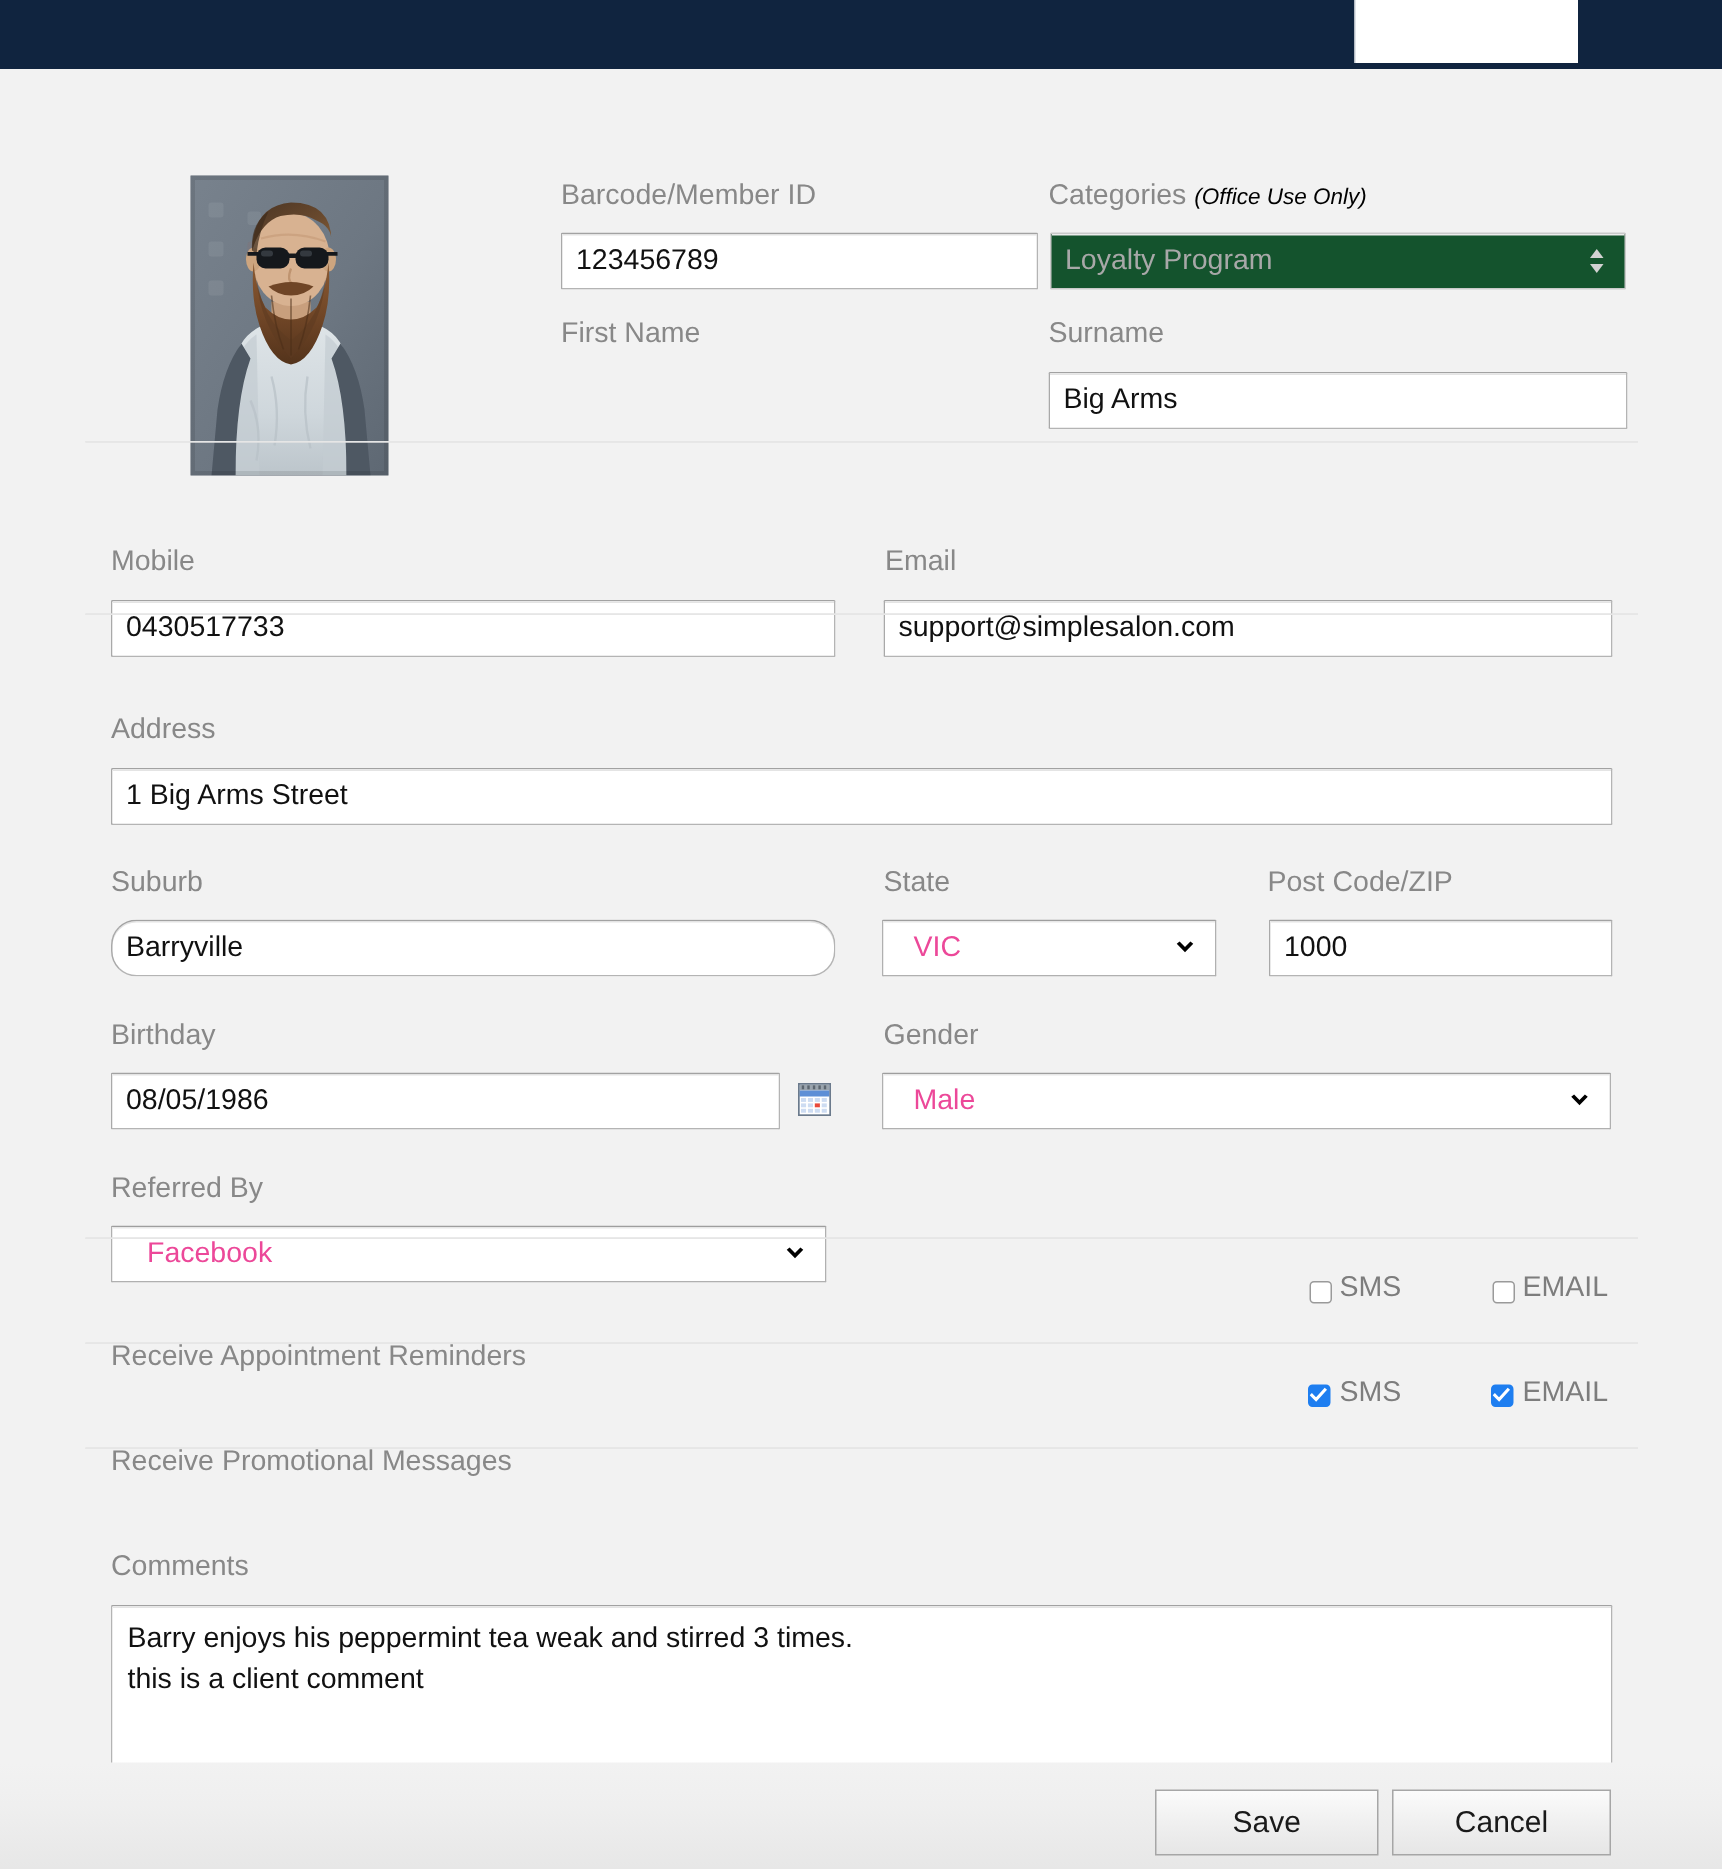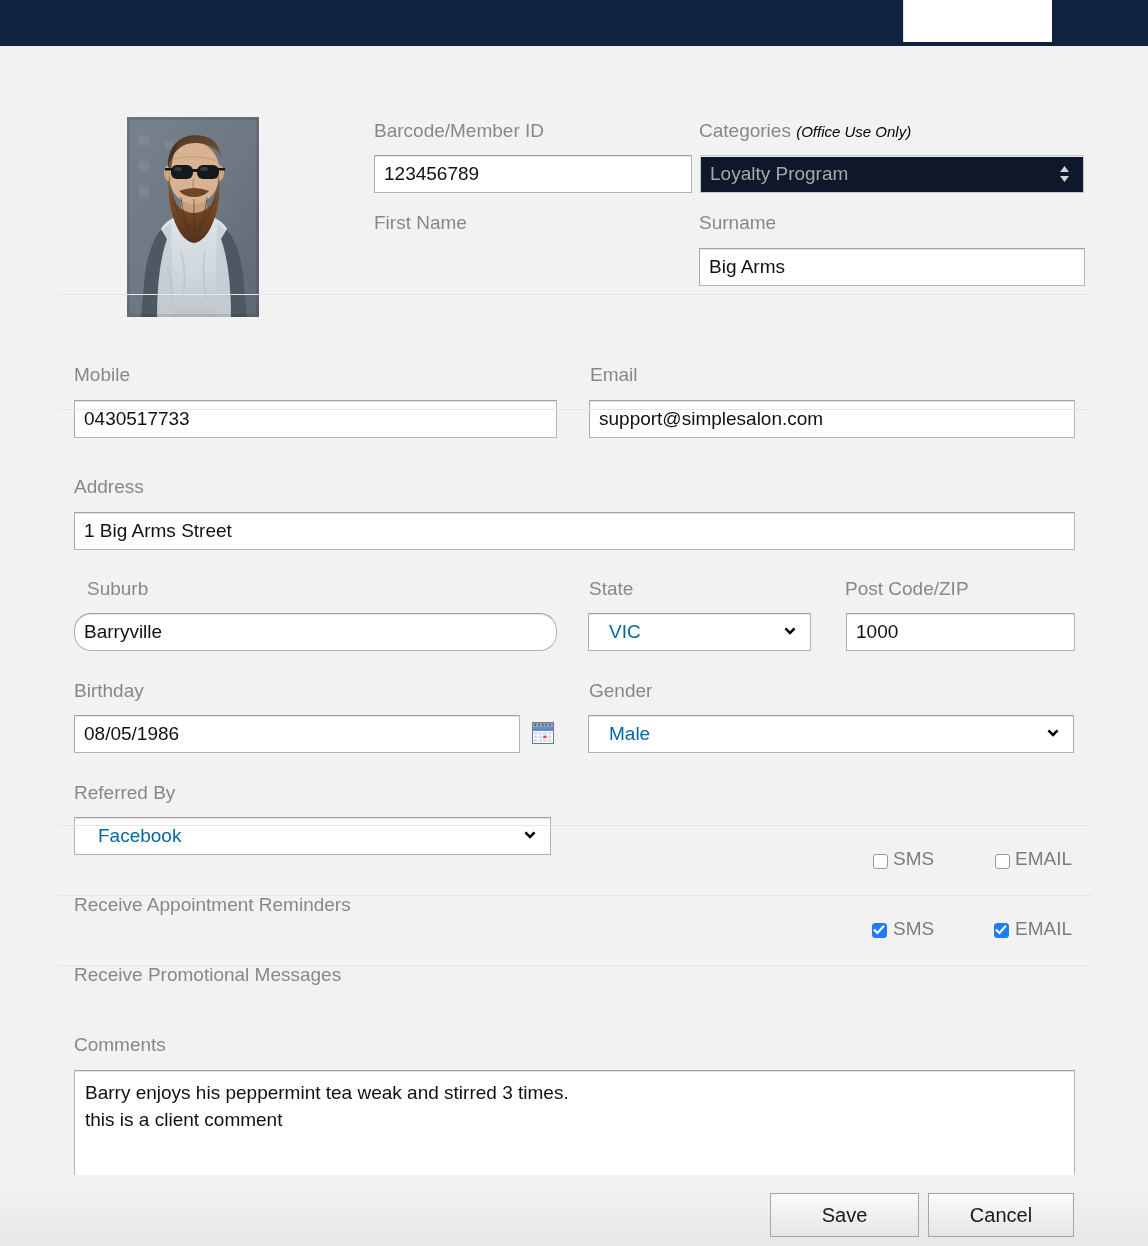--- a/index.html
+++ b/index.html
@@ -56,39 +56,39 @@
     font-family: "Liberation Sans", sans-serif;
     font-size: 19px;
     color: #111111;
     padding: 0 9px;
     display: flex;
     align-items: center;
     height: 38px;
     border-radius: 1px;
   }
   .field.disabled {
-    background: #0f172a;
+    background: #14532d;
     color: #a8a8a8;
     border-color: #c9c9c9;
     box-shadow: inset 0 1px 0 #ececec;
   }
 
   
   .select {
     position: absolute;
     background: #ffffff;
     border: 1px solid #b0b0b0;
     border-top-color: #9e9e9e;
     box-shadow: inset 0 1px 0 #e8e8e8;
     height: 38px;
     display: flex;
     align-items: center;
     padding: 0 9px;
     font-size: 19px;
-    color: #0369a1;
+    color: #ec4899;
     border-radius: 1px;
   }
   .select .caret {
     position: absolute;
     right: 12px; top: 50%;
     transform: translateY(-50%);
     width: 16px; height: 16px;
   }
   .select .caret svg { display: block; }
 
@@ -312,21 +312,21 @@
   <div class="label" style="position:absolute; left:590px; top:318px;">Email</div>
 
   <div class="field" style="left:74px; top:354px; width:483px;">0430517733</div>
   <div class="field" style="left:589px; top:354px; width:486px;">support@simplesalon.com</div>
 
   <div class="divider" style="top:363px;"></div>
 
   <div class="label" style="position:absolute; left:74px; top:430px;">Address</div>
   <div class="field" style="left:74px; top:466px; width:1001px;">1 Big Arms Street</div>
 
-  <div class="label" style="position:absolute; left:87px; top:532px;">Suburb</div>
+  <div class="label" style="position:absolute; left:74px; top:532px;">Suburb</div>
   <div class="label" style="position:absolute; left:589px; top:532px;">State</div>
   <div class="label" style="position:absolute; left:845px; top:532px;">Post Code/ZIP</div>
 
   <div class="field" style="left:74px; top:567px; width:483px;border-radius:17px;">Barryville</div>
 
   <div class="select" style="left:588px; top:567px; width:223px;">
     <span style="margin-left:11px">VIC</span>
     <span class="caret">
       <svg width="16" height="16" viewBox="0 0 16 16">
         <path d="M2.5 5.2 L8 10.8 L13.5 5.2 L11.6 3.6 L8 7.3 L4.4 3.6 Z" fill="#000000"></path>

